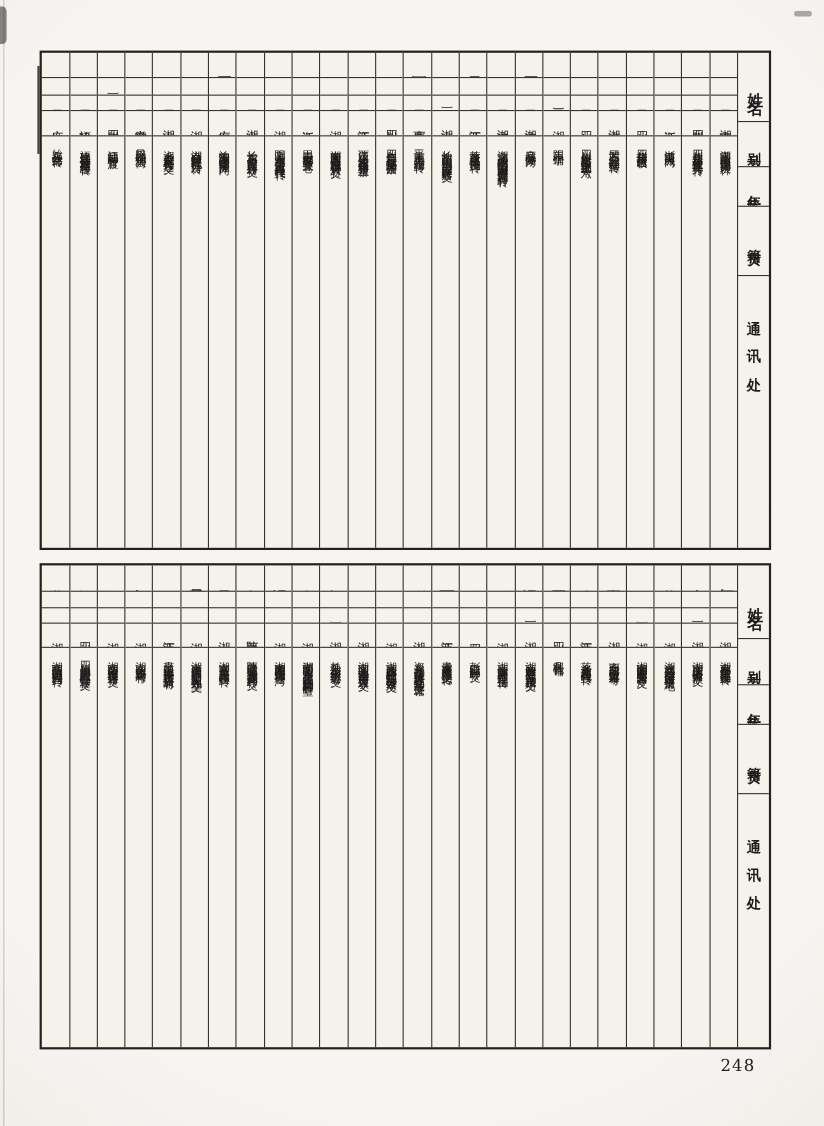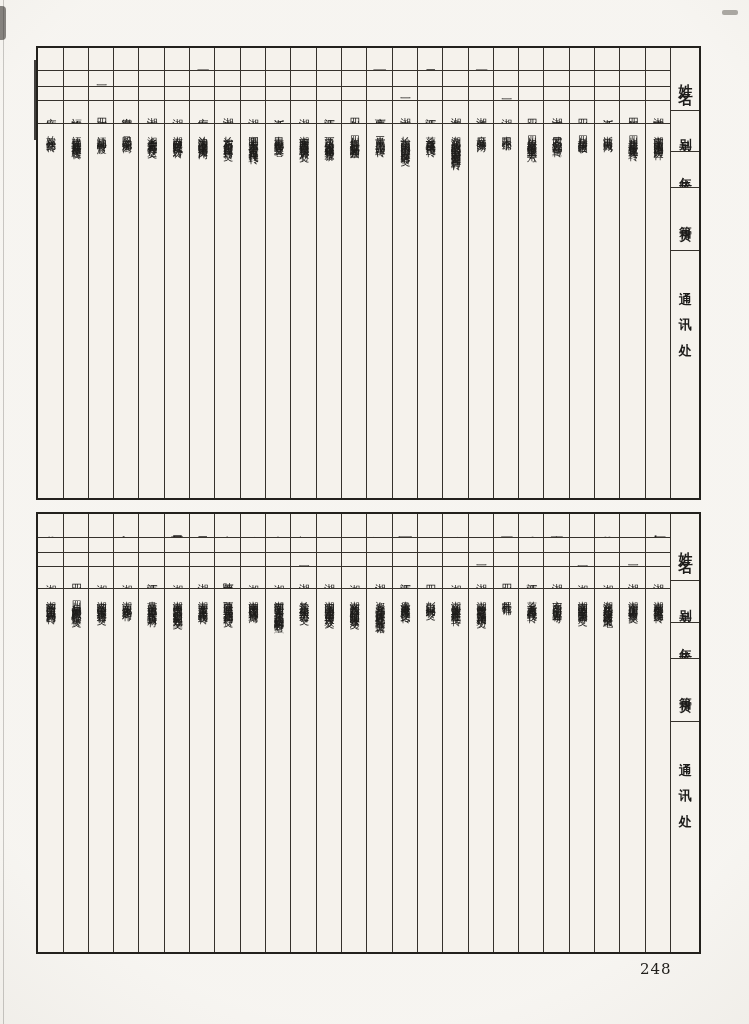--- a/index.html
+++ b/index.html
@@ -54,21 +54,21 @@
   .t-small{font-size:11px;letter-spacing:1px;}
   .t-origin{font-size:11px;letter-spacing:1.5px;}
   .t-addr{font-size:10px;letter-spacing:1.2px;height:100%;}
   .c-addr .vt{max-height:100%;}
 
   .h-name{font-size:14.5px;font-weight:700;letter-spacing:6px;}
   .h-small{font-size:12.5px;font-weight:700;letter-spacing:3px;}
   .h-contact{font-size:13px;font-weight:700;letter-spacing:26px;padding-top:26px;}
 
   .page-num{
-    position:absolute;left:640px;top:960px;width:60px;
+    position:absolute;left:655px;top:960px;width:60px;
     font-size:15px;letter-spacing:1px;color:#22201c;
     font-family:"DejaVu Serif", serif;
   }
 </style>
 </head>
 <body>
 
 <div class="page-shade"></div>
 <div class="edge-line"></div>
 <div class="smudge1"></div>

